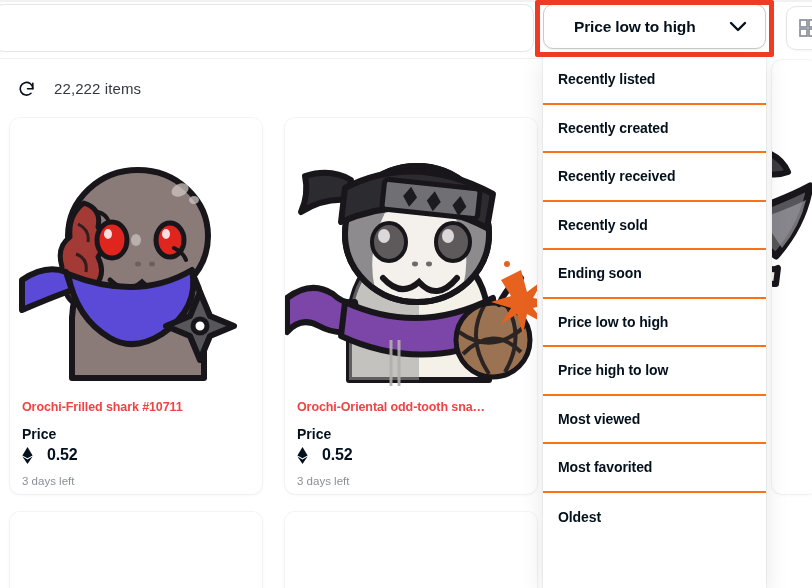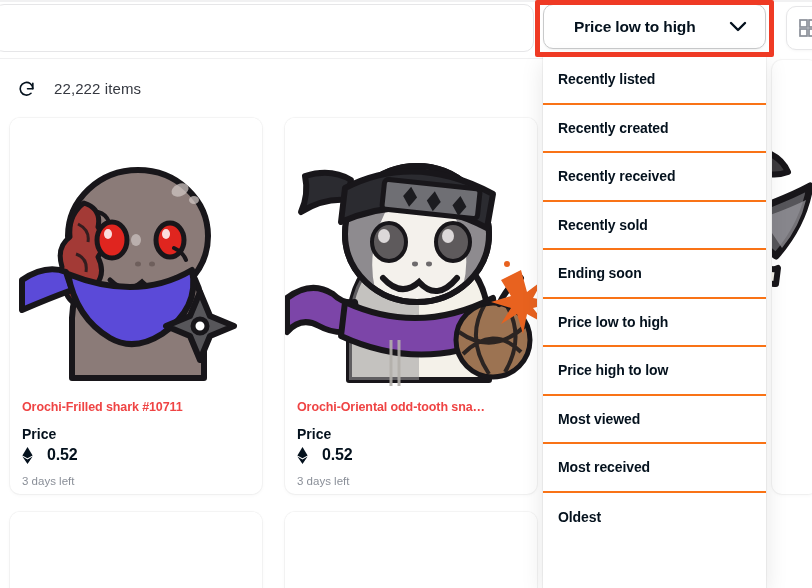--- a/index.html
+++ b/index.html
@@ -379,21 +379,21 @@
     <div class="sort-item">
       <span class="sort-item-label">Price low to high</span>
     </div>
     <div class="sort-item">
       <span class="sort-item-label">Price high to low</span>
     </div>
     <div class="sort-item">
       <span class="sort-item-label">Most viewed</span>
     </div>
     <div class="sort-item">
-      <span class="sort-item-label">Most received</span>
+      <span class="sort-item-label">Most favorited</span>
     </div>
     <div class="sort-item">
       <span class="sort-item-label">Oldest</span>
     </div>
   </div>
 
   <div class="red-box"></div>
 
 </div>
 

